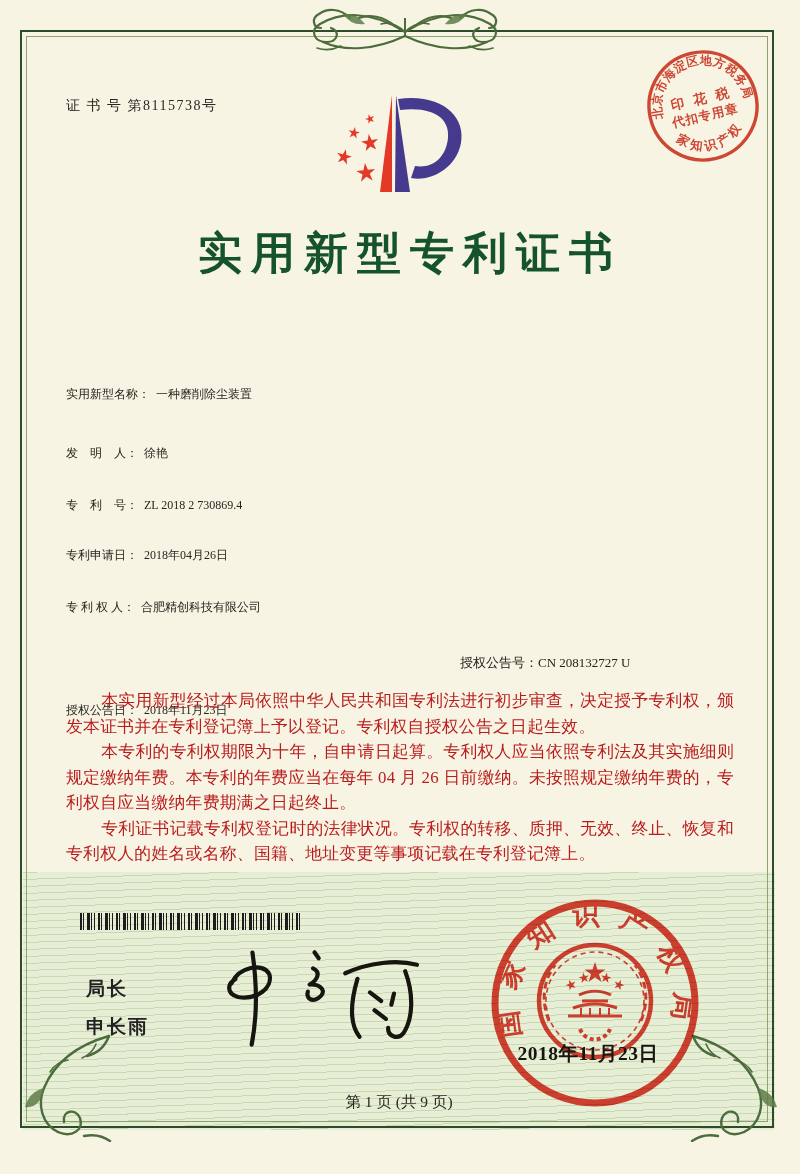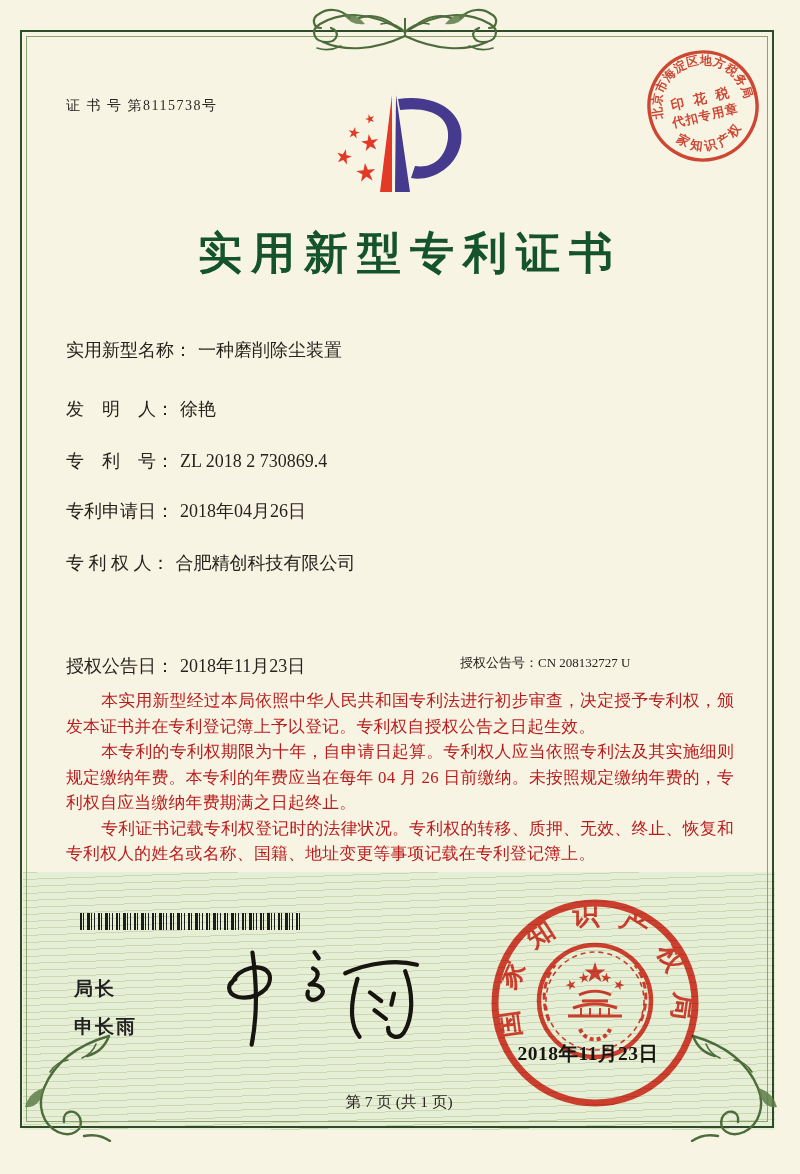--- a/index.html
+++ b/index.html
@@ -12,33 +12,33 @@
                border:1px solid #8aa36f;box-sizing:border-box;}
   
   .green-band{position:absolute;left:23px;top:872px;width:752px;height:258px;
               background-color:#e7eed6;
               background-image:repeating-linear-gradient(178deg, rgba(140,170,100,.32) 0 1px, rgba(0,0,0,0) 1px 7px);}
   .cert-no{position:absolute;left:66px;top:97px;font-size:14px;letter-spacing:1.5px;color:#2a2722;}
   .logo{position:absolute;left:330px;top:75px;}
   .tax-stamp{position:absolute;left:641px;top:44px;opacity:.92;mix-blend-mode:multiply;}
   .title{position:absolute;left:20px;top:213px;width:758px;margin:11px;text-align:center;
          font-size:44px;font-weight:700;letter-spacing:9px;color:#14532d;}
-  .row{position:absolute;left:66px;font-size:18px;white-space:nowrap;}
+  .row{position:absolute;left:66px;font-size:12px;white-space:nowrap;margin-top:48px;}
   .row .lab{color:#26231d;}
   .row .val{margin-left:6px;}
   .row-address .val{display:inline-block;white-space:normal;width:505px;vertical-align:top;line-height:1.6;}
   .grant-no{position:absolute;left:460px;top:654px;font-size:13px;white-space:nowrap;}
   .body-text{position:absolute;left:66px;top:688px;width:668px;font-size:16.8px;line-height:25.5px;
              text-align:justify;letter-spacing:.3px;color:#b91c1c;}
   .body-text p{margin:0;text-indent:2.1em;}
   .barcode{position:absolute;left:80px;top:913px;width:221px;height:17px;
            background:repeating-linear-gradient(90deg,#1d1d1d 0 2px,transparent 2px 3px,#1d1d1d 3px 4px,
            transparent 4px 7px,#1d1d1d 7px 10px,transparent 10px 11px,#1d1d1d 11px 12px,
            transparent 12px 14px,#1d1d1d 14px 15px,transparent 15px 18px);}
-  .official{position:absolute;left:74px;font-family:"Liberation Sans","DejaVu Sans",sans-serif;
+  .official{position:absolute;left:86px;font-family:"Liberation Sans","DejaVu Sans",sans-serif;
             font-weight:600;font-size:19px;color:#222;letter-spacing:2px;}
   .official-title{top:976px;}
   .official-name{top:1014px;}
   .signature{position:absolute;left:210px;top:938px;transform:rotate(-2deg);}
   .seal{position:absolute;left:487px;top:895px;mix-blend-mode:multiply;opacity:.95;}
   .seal-date{position:absolute;left:503px;top:1040px;width:170px;text-align:center;
              font-size:19.5px;font-weight:600;color:#17150f;letter-spacing:.5px;}
   .footer{position:absolute;left:20px;top:1092px;width:758px;text-align:center;font-size:15.5px;color:#2a2722;}
   svg text{font-family:"Liberation Serif","DejaVu Serif",serif;}
 </style>
@@ -205,15 +205,15 @@
           <path d="M-14,5 v8 M-5,5 v8 M5,5 v8 M14,5 v8" stroke-width="2"></path>
         </g>
         <path d="M-15,26 A16,16 0 0,0 15,26" fill="none" stroke-width="4" stroke-dasharray="4,3"></path>
         <path d="M-46,18 C-54,-2 -52,-22 -40,-38" fill="none" stroke-width="3" stroke-dasharray="7,4"></path>
         <path d="M46,18 C54,-2 52,-22 40,-38" fill="none" stroke-width="3" stroke-dasharray="7,4"></path>
       </g>
     </g>
   </svg>
   <div class="seal-date">2018年11月23日</div>
 
-  <div class="footer">第 7 页 (共 1 页)</div>
+  <div class="footer">第 1 页 (共 9 页)</div>
 
 </div>
 
 </body></html>

